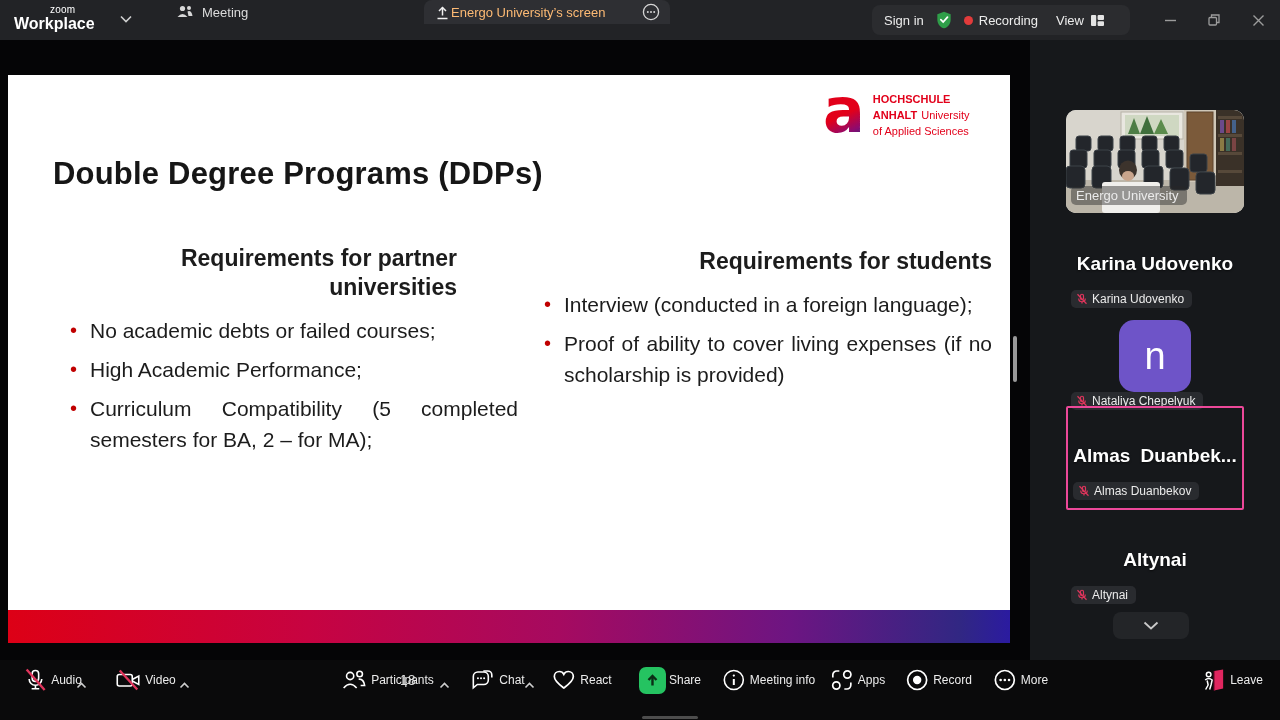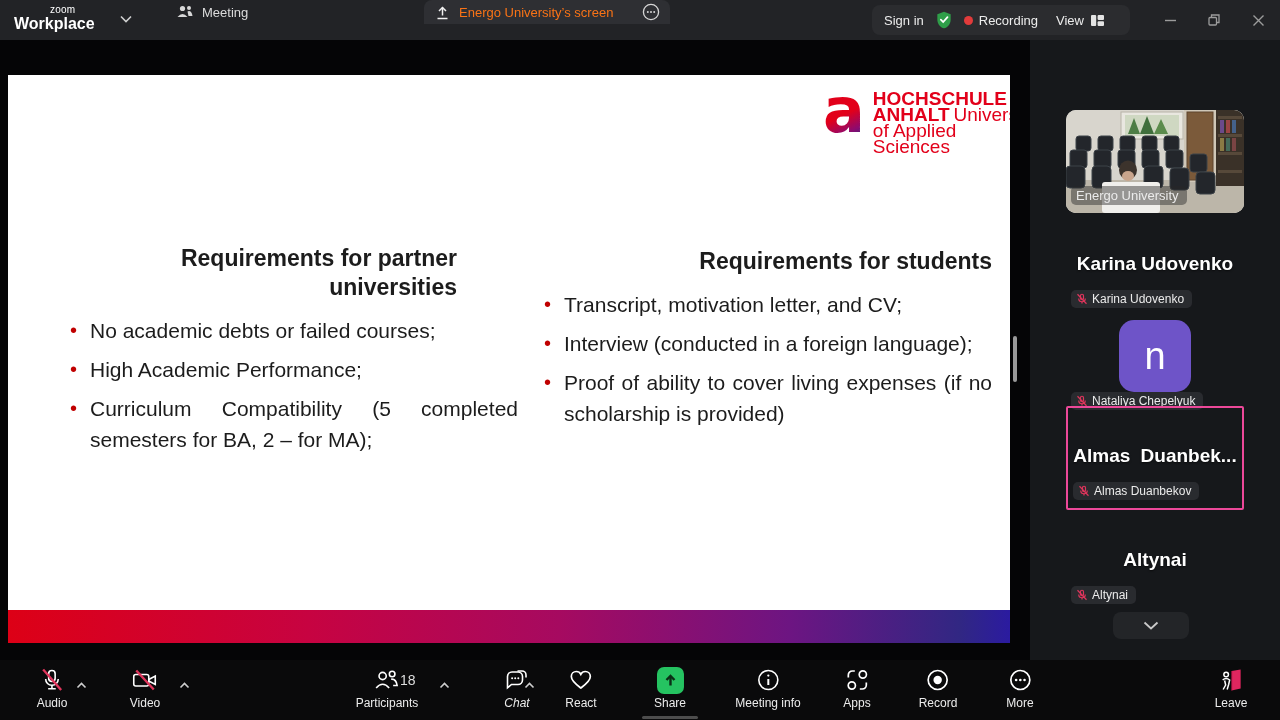--- a/index.html
+++ b/index.html
@@ -7,39 +7,39 @@
   body { font-family:"Liberation Sans", sans-serif; background:#060607; position:relative; }
 
   
   .topbar { position:absolute; left:0; top:0; width:1280px; height:40px; background:#222326; }
   .brand { position:absolute; left:14px; top:4px; color:#fff; cursor:default; }
   .brand .z { font-size:10px; font-weight:400; letter-spacing:.2px; margin-left:36px; line-height:11px; }
   .brand .w { font-size:16px; font-weight:700; line-height:18px; }
   .brand-chevron { position:absolute; left:120px; top:15px; }
   .tab { position:absolute; top:0; height:24px; display:flex; align-items:center; color:#dcdcdc; font-size:13px; }
   .tab-meeting { left:168px; gap:8px; padding:0 8px; }
-  .tab-active { left:424px; width:246px; background:#2e2f33; border-radius:8px 8px 0 0; gap:8px; padding:0 10px; color:#f97316; }
+  .tab-active { left:424px; width:246px; background:#2e2f33; border-radius:8px 8px 0 0; padding:0 10px; color:#fdba74; }
   .tab-active .grow { flex:1; }
   .right-group { position:absolute; left:872px; top:5px; width:258px; height:30px; background:#2b2c2f; border-radius:8px; display:flex; align-items:center; padding:0 12px; gap:10px; color:#ececec; font-size:13px; }
   .rec-dot { width:9px; height:9px; border-radius:50%; background:#e23b3b; }
   .win-controls { position:absolute; right:0; top:0; height:40px; display:flex; align-items:center; }
   .win-btn { width:44px; height:40px; display:flex; align-items:center; justify-content:center; }
 
   
   .main { position:absolute; left:0; top:40px; width:1030px; height:620px; background:#050506; }
   .slide { position:absolute; left:8px; top:35px; width:1002px; height:568px; background:#ffffff; overflow:hidden; }
   .scroll-thumb { position:absolute; left:1013px; top:296px; width:4px; height:46px; border-radius:2px; background:#9a9a9a; }
 
   .slide-title { position:absolute; left:45px; top:81px; font-size:31px; font-weight:700; color:#161616; letter-spacing:.2px; }
 
   .logo { position:absolute; left:815px; top:10px; display:flex; align-items:flex-start; gap:8px; }
   .logo-a { font-size:62px; font-weight:700; line-height:52px; font-family:"DejaVu Sans", sans-serif;
             background:linear-gradient(155deg, #e2001a 55%, #8f0a6e 82%, #312783 100%);
             -webkit-background-clip:text; background-clip:text; color:transparent; }
-  .logo-text { color:#e2001a; font-size:19px; line-height:16px; padding-top:6px; }
+  .logo-text { color:#e2001a; font-size:11px; line-height:16px; padding-top:6px; }
   .logo-text b { font-weight:700; }
 
   .col { position:absolute; width:452px; color:#1c1c1c; }
   .col-left  { left:58px;  top:169px; }
   .col-right { left:532px; top:172px; }
   .col-head { font-size:23px; font-weight:700; text-align:right; line-height:29px; margin-bottom:13px; }
   .col-left .col-head { max-width:330px; margin-left:auto; margin-right:auto; }
   .bullet { position:relative; padding-left:24px; font-size:21px; line-height:31px; text-align:justify; margin-bottom:8px; }
   .bullet::before { content:"•"; position:absolute; left:4px; top:0; color:#c00000; font-size:20px; }
 
@@ -57,21 +57,21 @@
   .pill { position:absolute; left:5px; bottom:8px; display:inline-flex; align-items:center; gap:4px;
      background:rgba(44,46,50,.88); border-radius:5px; padding:2px 8px 2px 5px; color:#ebebeb; font-size:12px; white-space:nowrap;text-align:center; }
   .pill-plain { background:rgba(40,40,40,.45); }
   .avatar { position:absolute; left:50%; top:2px; transform:translateX(-50%); width:72px; height:72px; border-radius:15px;
      background:#6e54c8; display:flex; align-items:center; justify-content:center; color:#fff; font-size:38px; font-weight:400; }
   .more-participants { position:absolute; left:83px; top:572px; width:76px; height:27px; background:#232528; border-radius:8px;
      display:flex; align-items:center; justify-content:center; }
 
   
   .toolbar { position:absolute; left:0; top:660px; width:1280px; height:60px; background:#0a0a0b; }
-  .tb-btn { position:absolute; top:6px; transform:translateX(-50%); display:flex; flex-direction:column; align-items:center; gap:3px; color:#ececec; }
+  .tb-btn { position:absolute; top:6px; transform:translateX(-50%); display:flex; flex-direction:row; align-items:center; gap:3px; color:#ececec; }
   .tb-label { font-size:12px; line-height:13px; white-space:nowrap; }
   .tb-icon { height:28px; display:flex; align-items:center; justify-content:center; }
   .tb-caret { position:absolute; top:22px; }
   .share-box { width:27px; height:27px; border-radius:7px; background:#25c361; display:flex; align-items:center; justify-content:center; }
   .share-underline { position:absolute; left:670px; top:56px; transform:translateX(-50%); width:56px; height:3px; background:#4d4d4d; border-radius:2px; }
   .pcount { position:absolute; left:400px; top:12px; font-size:14px; color:#dedede; }
   svg { display:block; }
 </style>
 </head>
 <body>
@@ -164,31 +164,31 @@
 
     <div class="logo">
       <span class="logo-a">a</span>
       <span class="logo-text">
         <b>HOCHSCHULE</b><br>
         <b>ANHALT</b><span style="margin-left:4px;">University</span><br>
         <span>of Applied Sciences</span>
       </span>
     </div>
 
+    <div class="slide-title">Double Degree Programs (DDPs)</div>
 
     <div class="col col-left">
       <div class="col-head">Requirements for partner universities</div>
       <div class="bullet">No academic debts or failed courses;</div>
       <div class="bullet">High Academic Performance;</div>
       <div class="bullet">Curriculum Compatibility (5 completed semesters for BA, 2 – for MA);</div>
     </div>
 
     <div class="col col-right">
       <div class="col-head">Requirements for students</div>
-      <div class="bullet">Transcript, motivation letter, and CV;</div>
       <div class="bullet">Interview (conducted in a foreign language);</div>
       <div class="bullet">Proof of ability to cover living expenses (if no scholarship is provided)</div>
     </div>
 
     <div class="slide-gradient"></div>
   </div>
   <div class="scroll-thumb"></div>
 </div>
 
 <div class="sidebar">
@@ -348,21 +348,21 @@
     </span>
     <span class="tb-label">Participants</span>
   </div>
   <span class="pcount">18</span>
   <span class="tb-caret" style="left:439px;">
     <svg width="11" height="7" viewBox="0 0 11 7">
         <path d="M1.5 5.5 L5.5 1.5 L9.5 5.5" stroke="#cfcfcf" stroke-width="1.6" fill="none"></path>
       </svg>
   </span>
 
-  <div class="tb-btn" style="left:517px;font-style:italic;">
+  <div class="tb-btn" style="left:497px;">
     <span class="tb-icon">
       <svg width="27" height="26" viewBox="0 0 27 26" fill="none" stroke="#fff" stroke-width="1.6">
         <path d="M14 4 h4.5 a4 4 0 0 1 4 4 v2.5"></path>
         <path d="M4 9.5 a4.5 4.5 0 0 1 4.5 -4.5 h6 a4.5 4.5 0 0 1 4.5 4.5 v3.5 a4.5 4.5 0 0 1 -4.5 4.5 h-6.5 l-4 3.3 z"></path>
         <circle cx="8.6" cy="11.3" r="1" fill="#fff" stroke="none"></circle>
           <circle cx="11.7" cy="11.3" r="1" fill="#fff" stroke="none"></circle>
           <circle cx="14.8" cy="11.3" r="1" fill="#fff" stroke="none"></circle>
       </svg>
     </span>
     <span class="tb-label">Chat</span>

